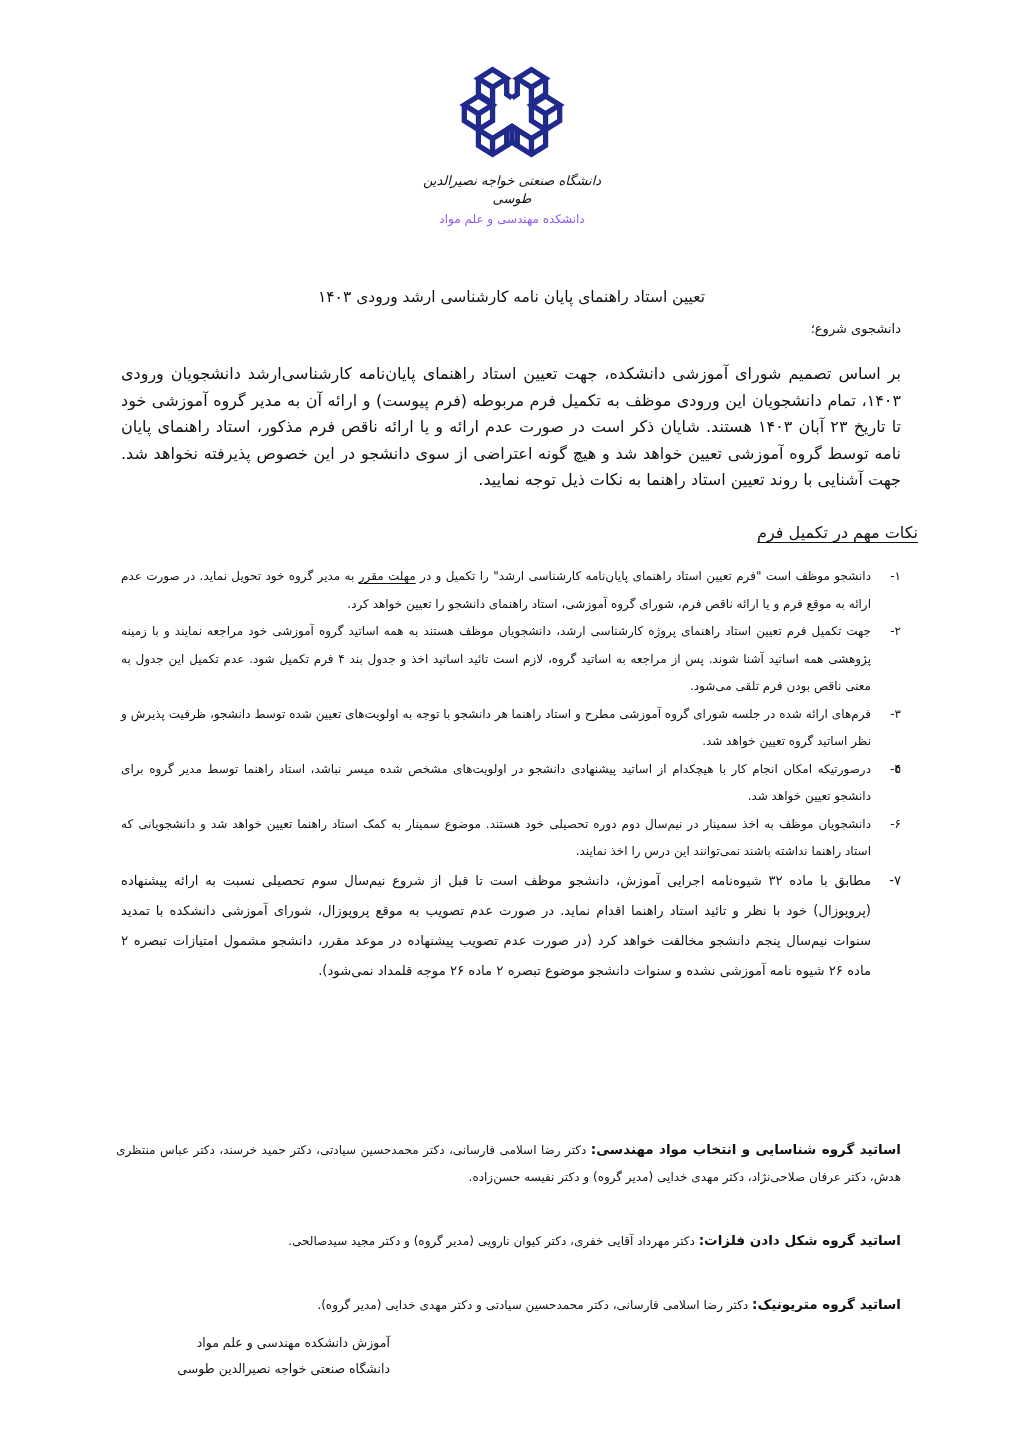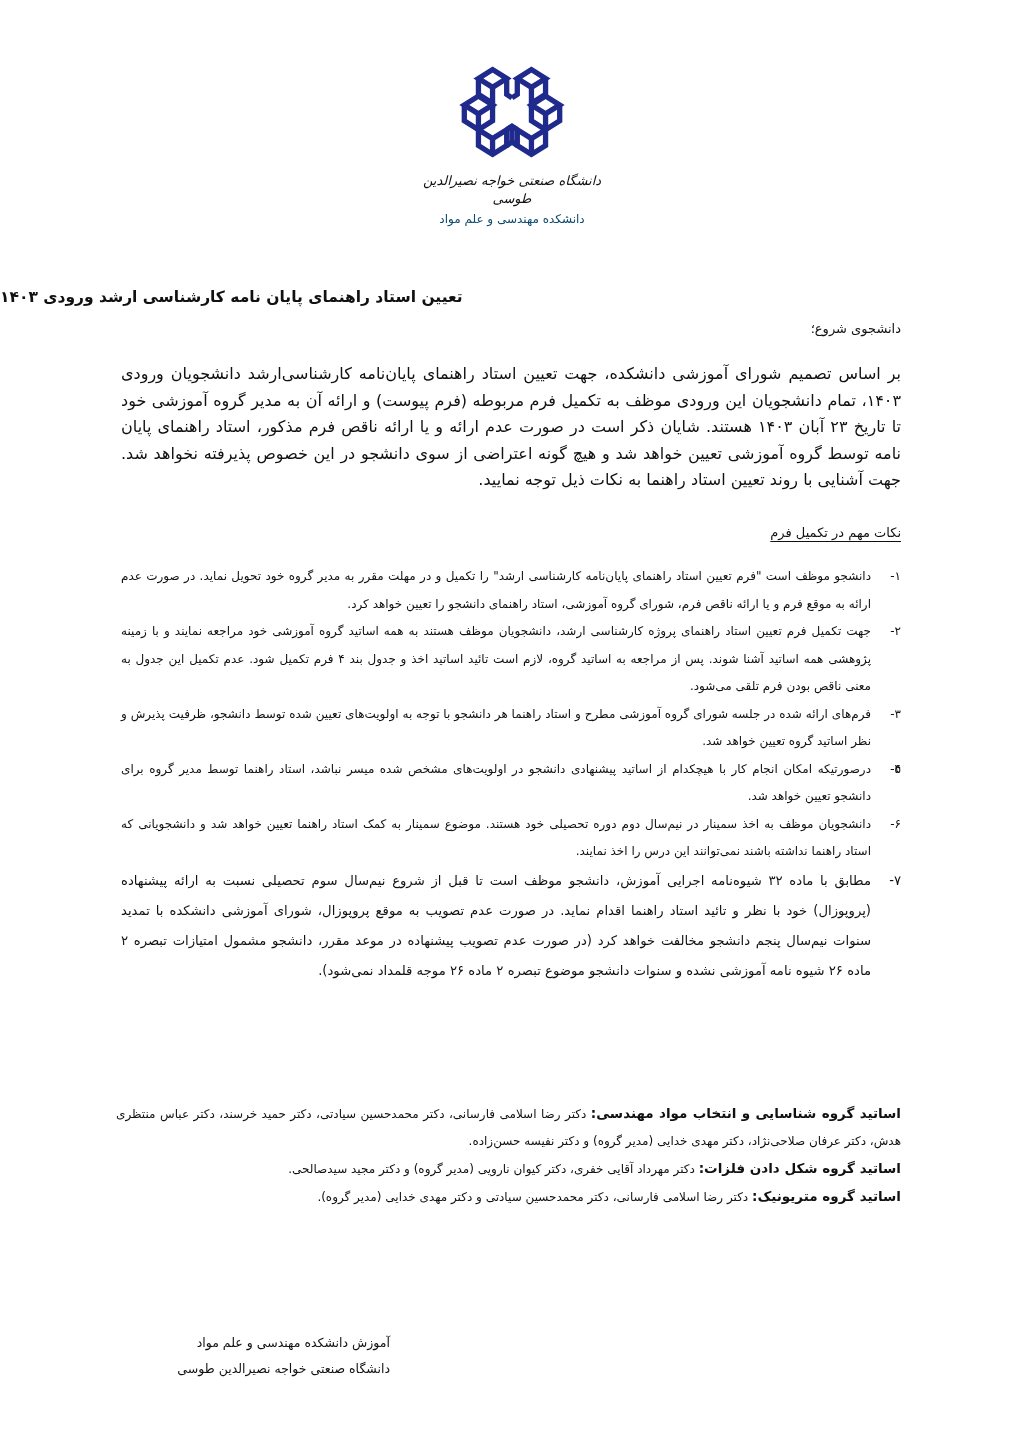--- a/index.html
+++ b/index.html
@@ -37,57 +37,57 @@
       font-style: italic;
       font-size: 13px;
       margin-top: 6px;
       line-height: 18px;
       color: #111;
     }
     .logo-faculty {
       font-size: 12px;
       line-height: 18px;
       margin-top: 2px;
-      color: #0c4a6e;
+      color: #8b5cf6;
     }
     .notice-title {
       position: absolute;
       left: 0; right: 0; top: 244px;
       text-align: center;
       font-weight: bold;
       font-size: 20px;
       line-height: 28px;
     }
     .subject-title {
       position: absolute;
       left: 0; right: 0; top: 284px;
-      text-align: left;
-      font-weight: bold;
+      text-align: center;
+      font-weight: normal;
       font-size: 15.5px;
       line-height: 26px;
     }
     .salutation {
       position: absolute;
       right: 122px; top: 318px;
       font-size: 13px;
       line-height: 22px;
     }
     .intro {
       position: absolute;
       right: 122px; top: 361px;
       width: 780px;
       font-size: 16px;
       line-height: 26.5px;
       text-align: justify;
       text-align-last: right;
     }
     .section-heading {
       position: absolute;
-      right: 122px; top: 521px;
-      font-size: 13px;
+      right: 105px; top: 521px;
+      font-size: 16px;
       line-height: 24px;
       text-decoration: underline;
       text-underline-offset: 4px;
     }
     .points {
       position: absolute;
       right: 122px; top: 563px;
       width: 780px;
       margin: 0; padding: 0;
       list-style: none;
@@ -103,31 +103,32 @@
     .point.big {
       font-size: 13.2px;
       line-height: 30px;
     }
     .point-num {
       position: absolute;
       right: 0; top: 0;
       width: 26px;
       text-align: right;
     }
-    .underline { text-underline-offset: 3px; }
+    .underline { text-decoration: underline; text-underline-offset: 3px; }
     .faculty-list {
       position: absolute;
       right: 122px; top: 1100px;
       width: 785px;
     }
     .faculty-row {
       font-size: 12px;
       line-height: 27px;
       text-align: justify;
       text-align-last: right;
+      margin-top: 36px;
     }
     .faculty-row .group-name {
       font-weight: bold;
       font-size: 13.5px;
     }
     .signature {
       position: absolute;
       left: 140px; top: 1330px;
       width: 250px;
       text-align: right;

